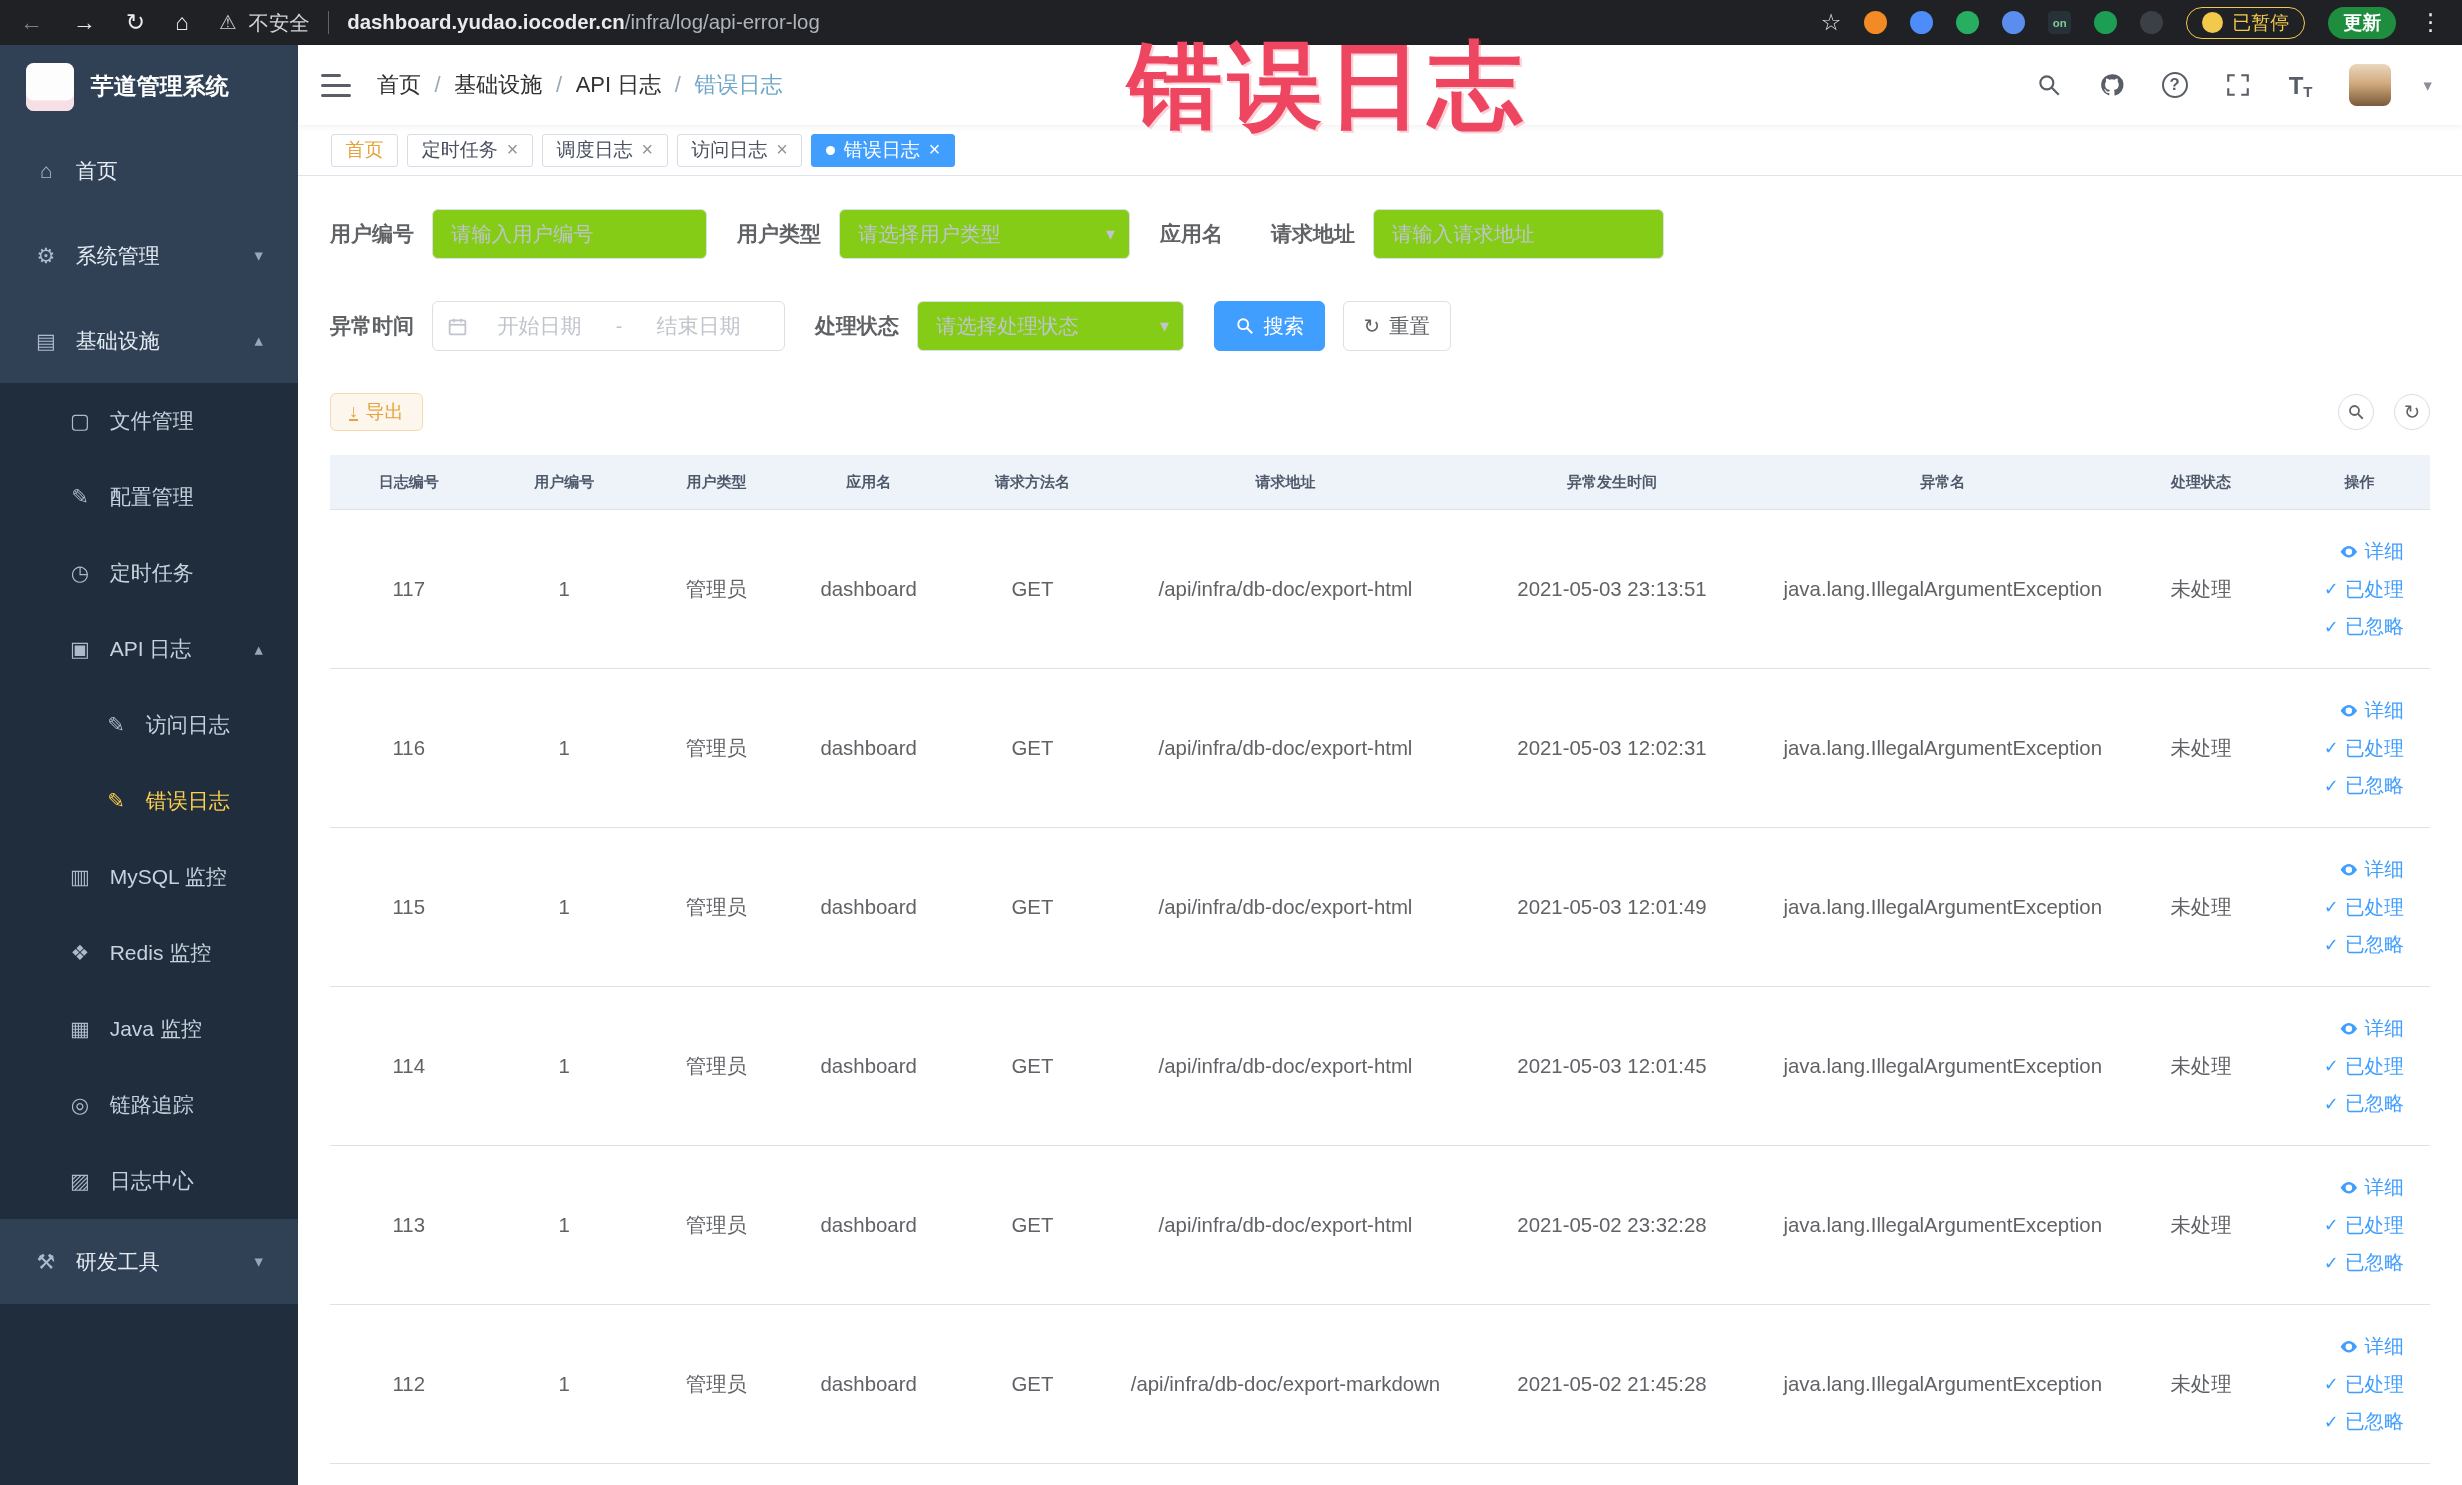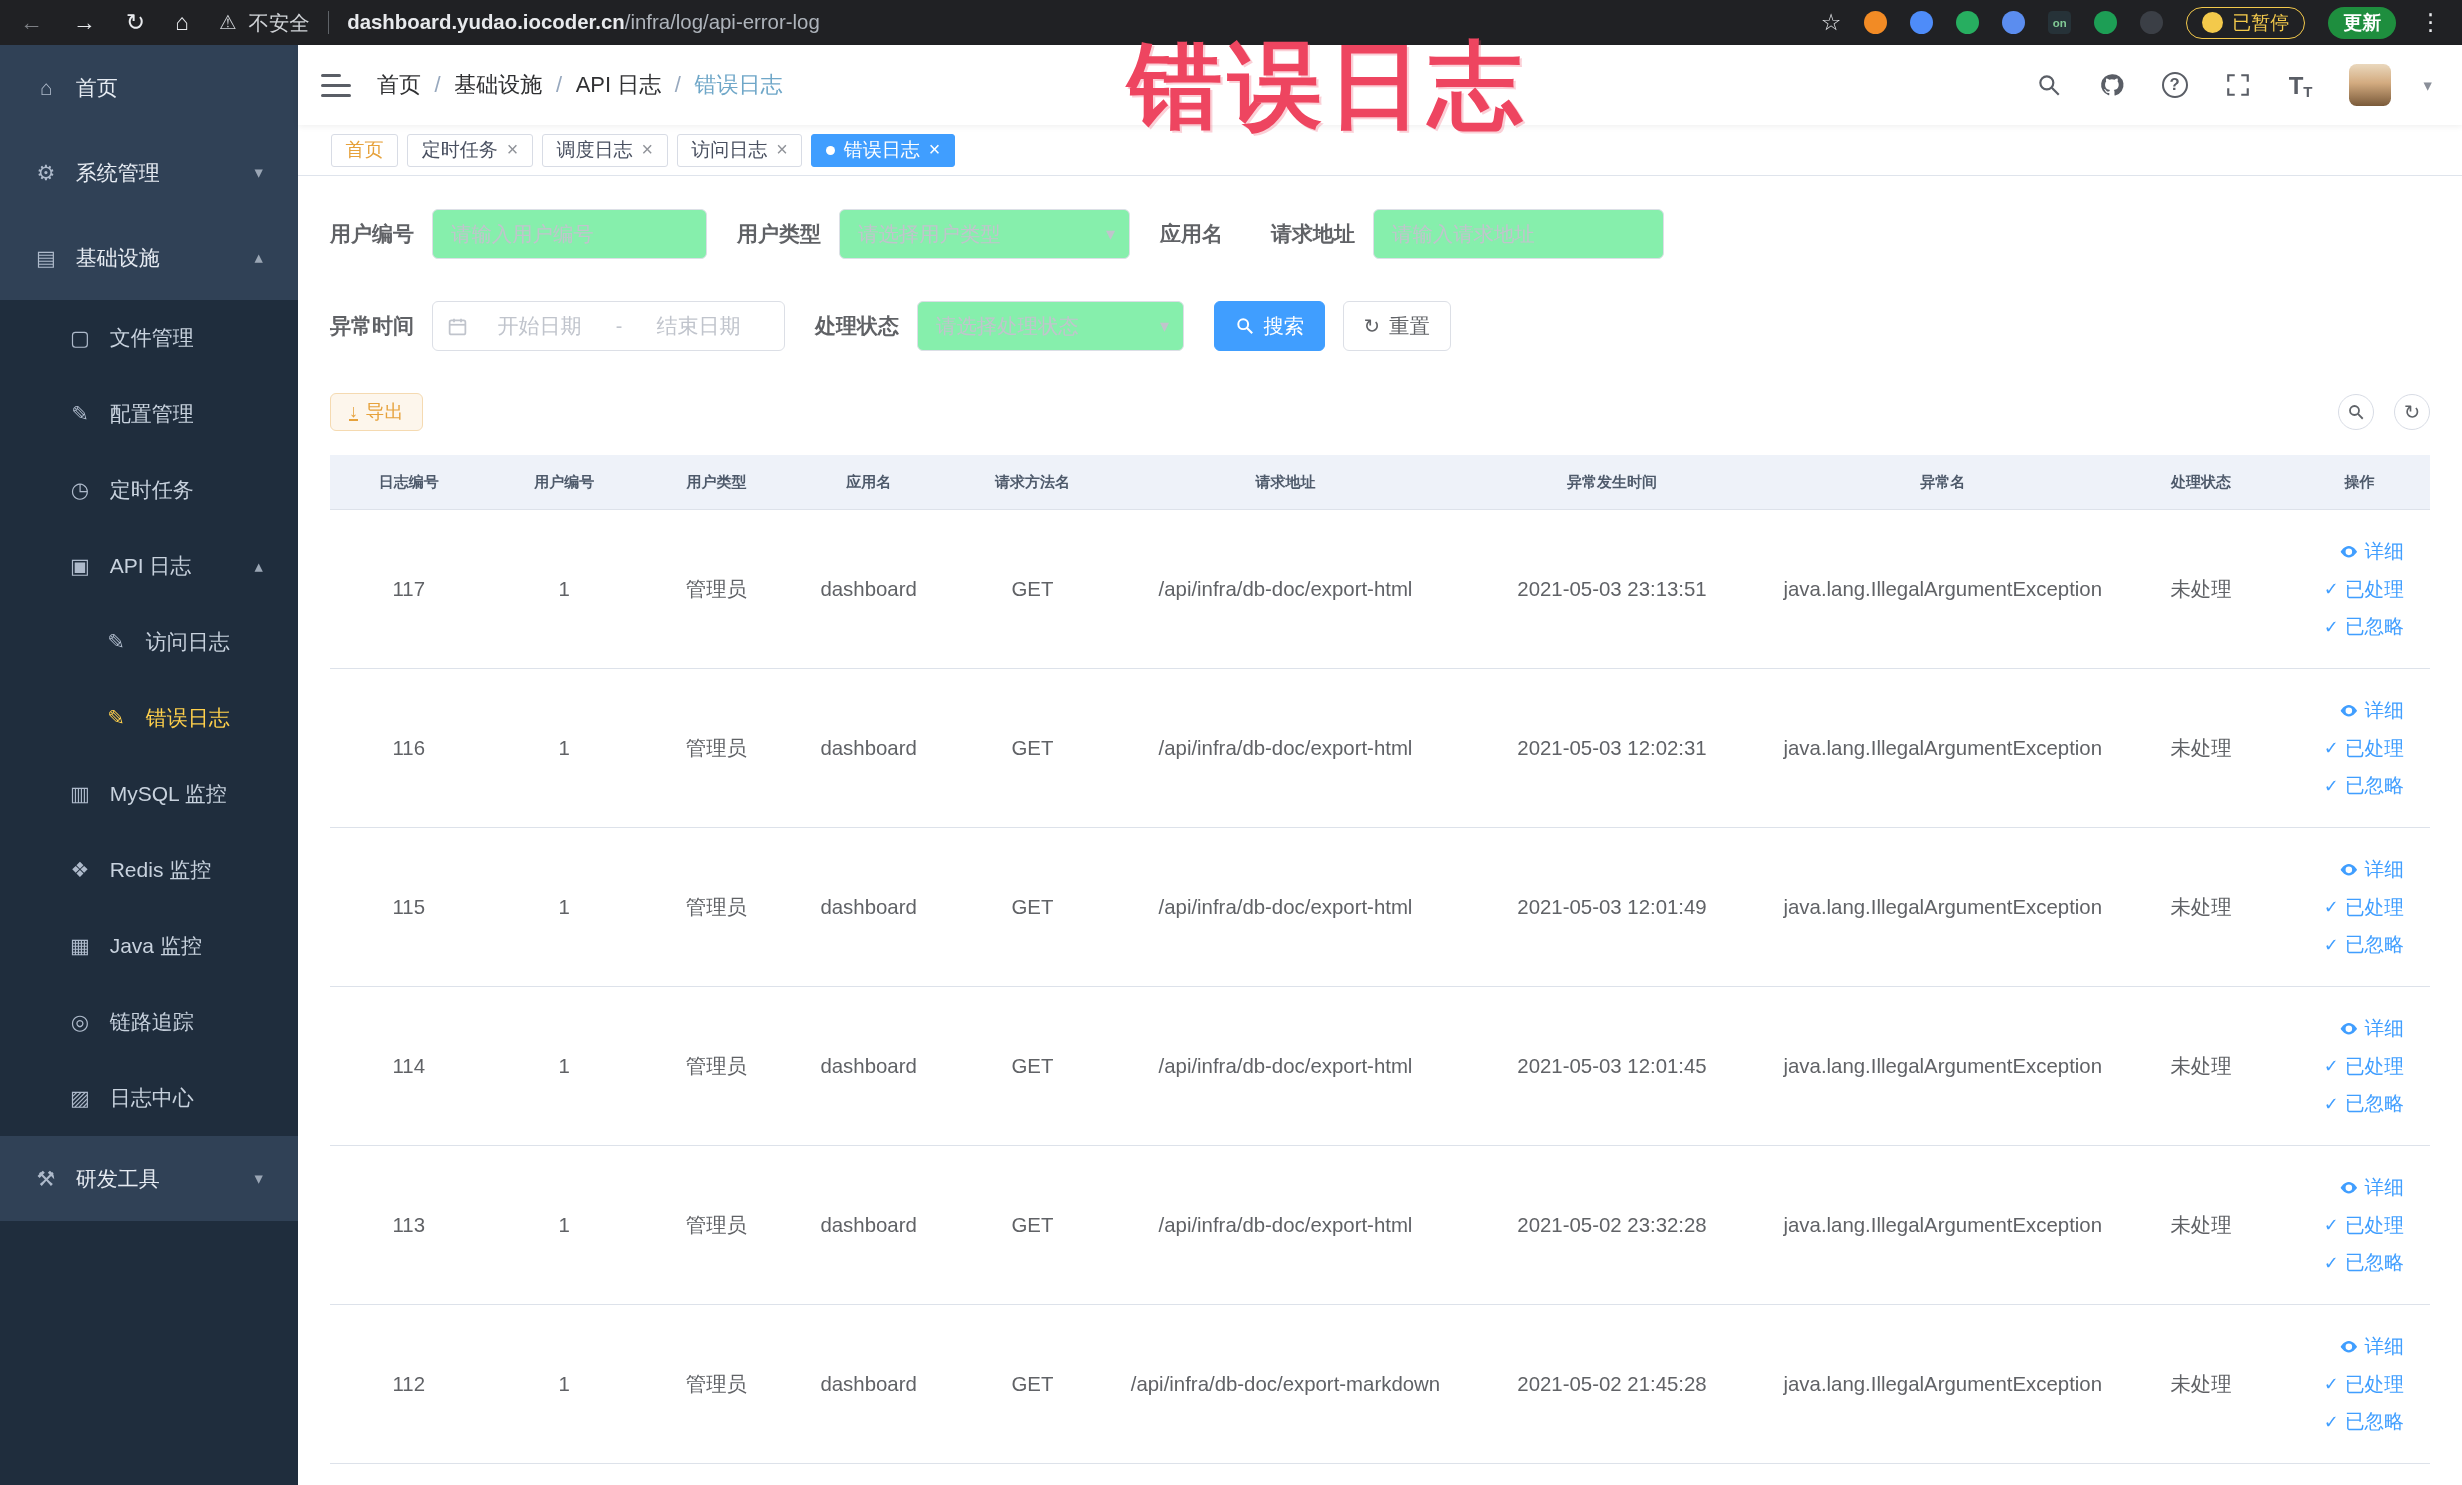--- a/index.html
+++ b/index.html
@@ -85,21 +85,21 @@
   .tab.active .tclose { color:#fff; }
   .tdot { width:9px; height:9px; border-radius:50%; background:#fff; }
 
   .content { flex:1; padding:33px 32px 16px 32px; background:#fff; }
 
   
   .frow { display:flex; align-items:center; margin-bottom:42px; }
   .fgroup { display:flex; align-items:center; margin-right:30px; }
   .flabel { font-size:21px; font-weight:700; color:#606266; margin-right:18px; white-space:nowrap; }
   .finput { height:50px; border:1.5px solid #dcdfe6; border-radius:6px; font-size:20.4px; color:#606266;
-            padding:0 18px; outline:none; background:#86efac; font-family:inherit; width:100%; }
+            padding:0 18px; outline:none; background:#84cc16; font-family:inherit; width:100%; }
   .finput::placeholder { color:#c0c4cc; }
   .w363{width:275px;} .w384{width:291px;} .w394{width:298px;}
   .selwrap { position:relative; }
   .selwrap .caret { position:absolute; right:15px; top:50%; transform:translateY(-50%); color:#c0c4cc; font-size:18px; }
   .daterange { width:353px; height:50px; border:1.5px solid #dcdfe6; border-radius:6px; display:flex;
                align-items:center; padding:0 13.6px; cursor:pointer; }
   .daterange svg { width:21px; height:21px; flex-shrink:0; }
   .dr-txt { flex:1; text-align:center; color:#c0c4cc; font-size:21px; }
   .dr-sep { color:#c0c4cc; font-size:19.7px; padding:0 4.5px; }
   .btn { height:50px; border-radius:6px; display:inline-flex; align-items:center; gap:9px;
@@ -168,20 +168,24 @@
         <span>已暂停</span>
       </span>
       <span class="pill update">更新</span>
       <span class="bico">⋮</span>
     </div>
   </div>
 
   <div class="shell">
 
     <div class="sidebar">
+      <div class="logo-row">
+        <span class="logo-img"></span>
+        <span class="logo-title">芋道管理系统</span>
+      </div>
       <div class="menu">
         <div class="mi l1">
           <span class="mico">⌂</span>
           <span>首页</span>
         </div>
         <div class="mi l1">
           <span class="mico">⚙</span>
           <span>系统管理</span>
           <span class="chev">▾</span>
         </div>

